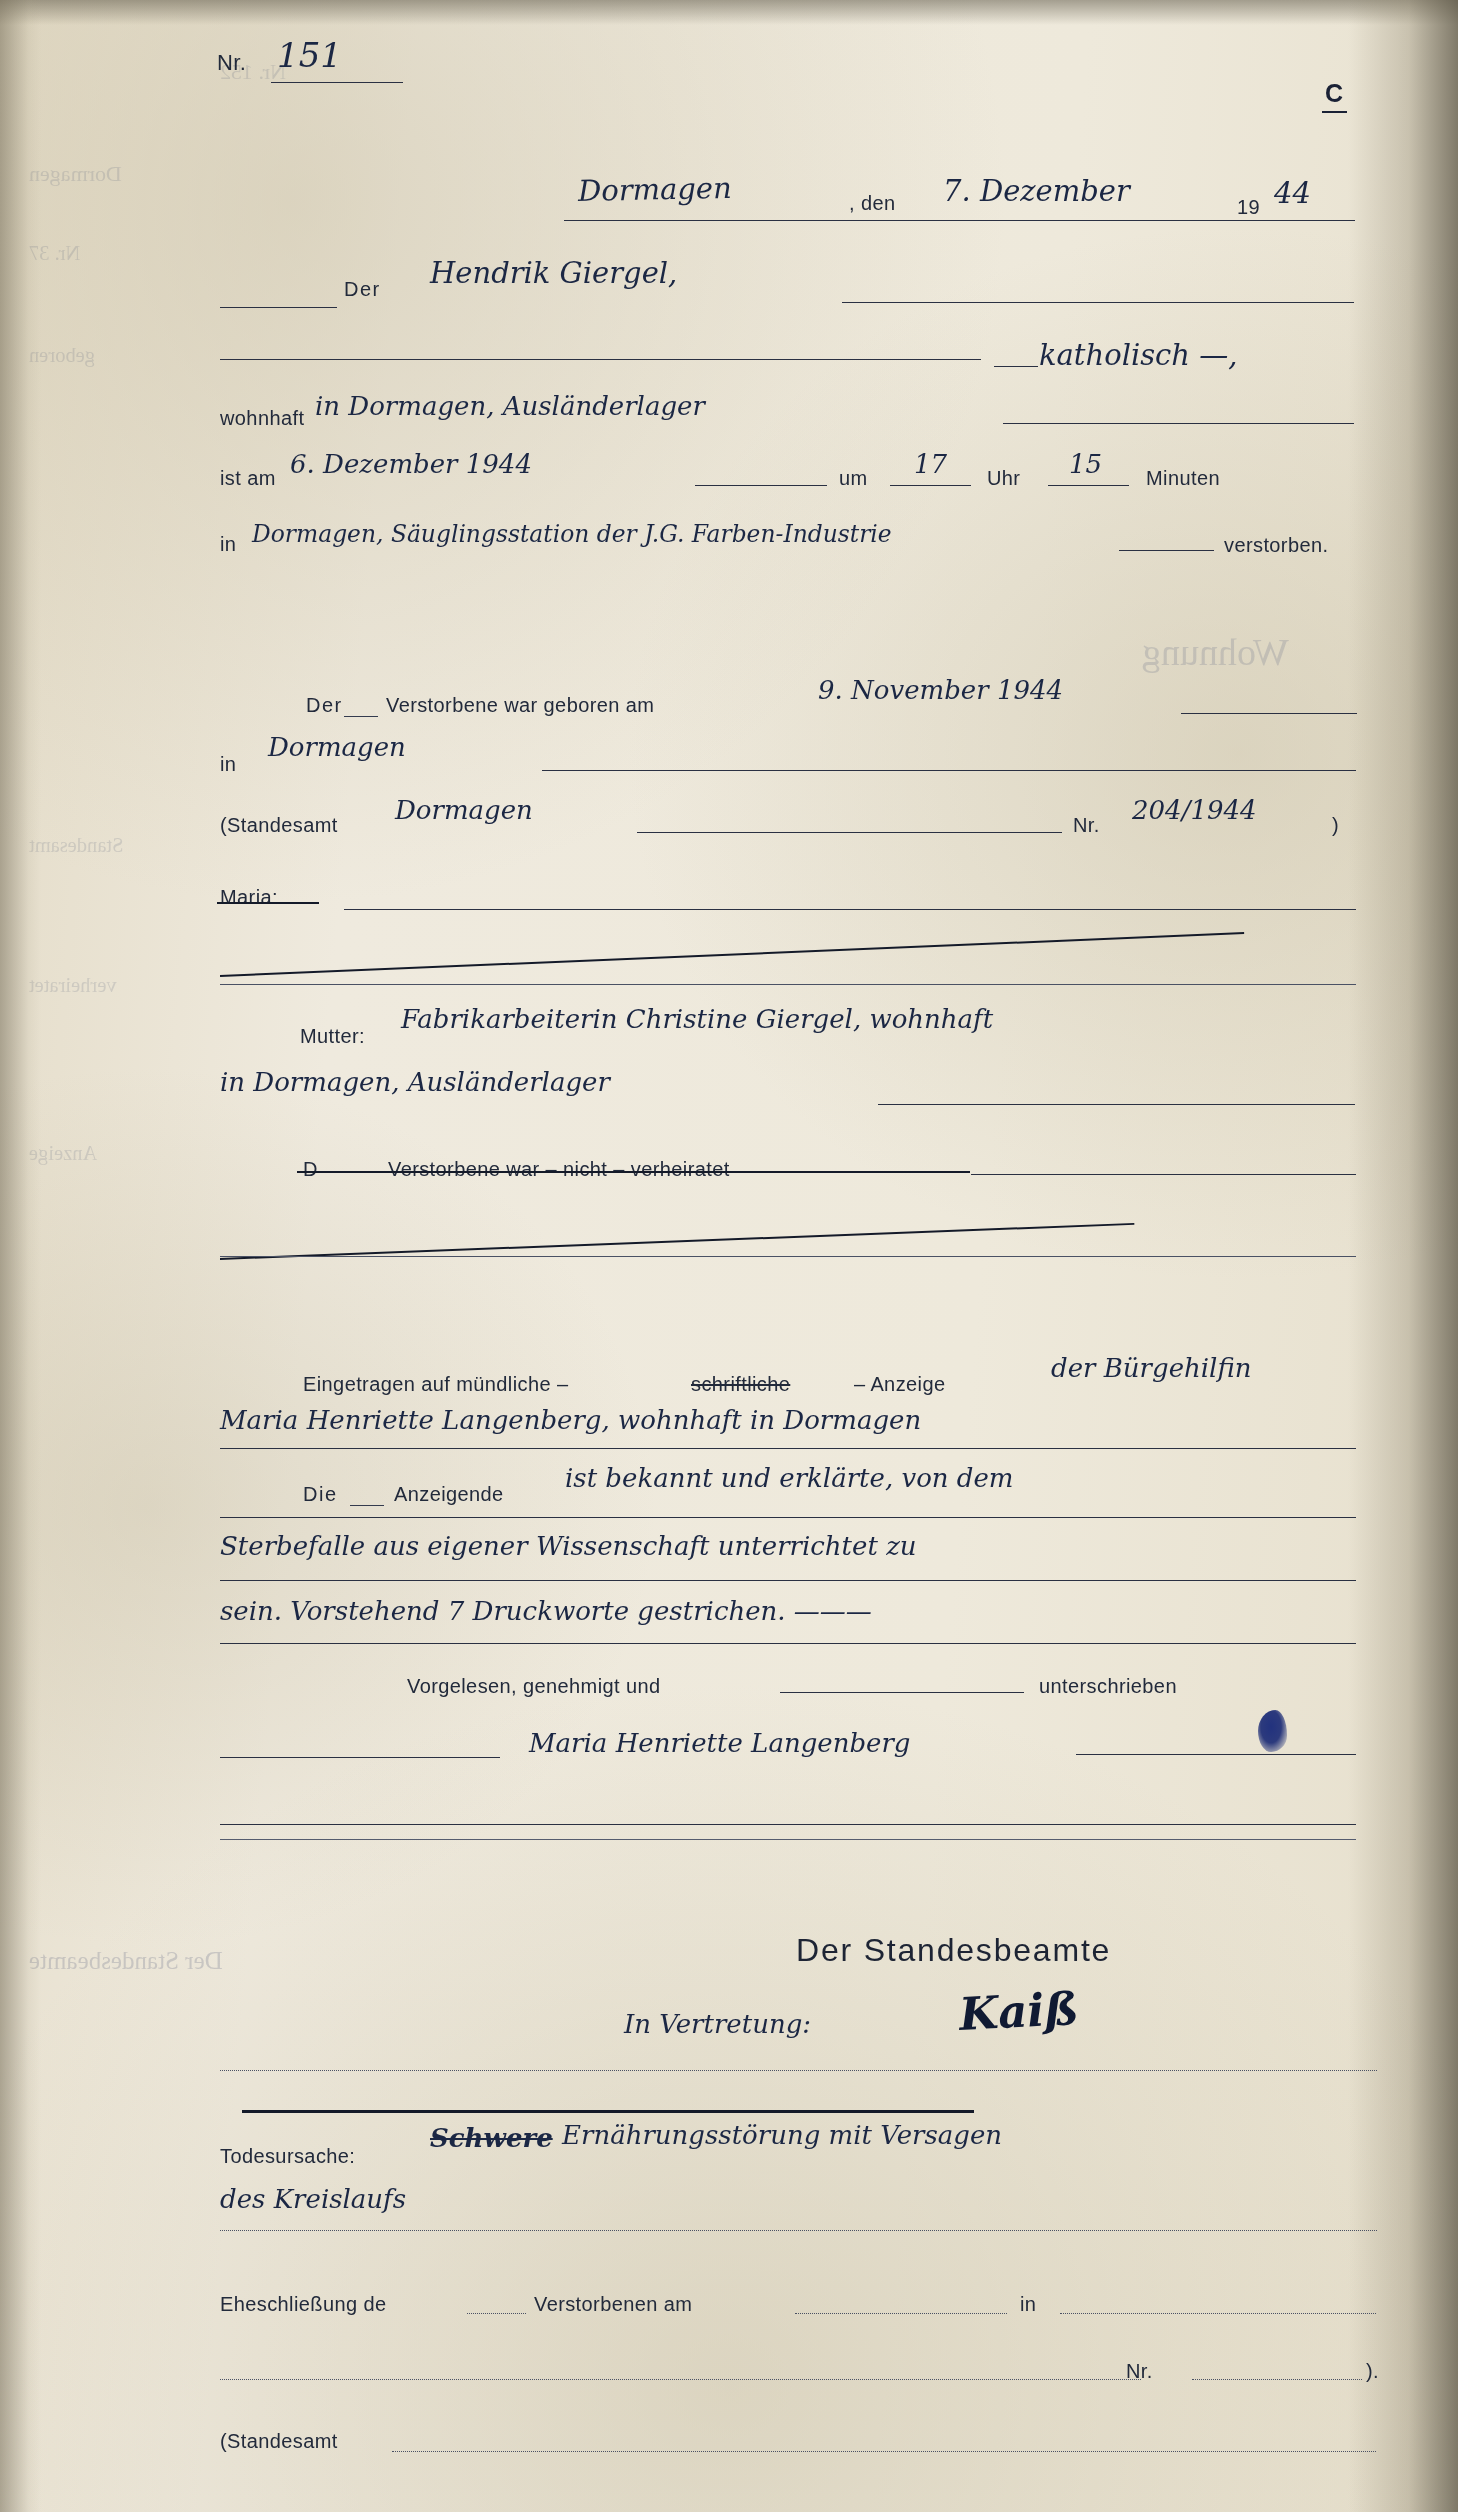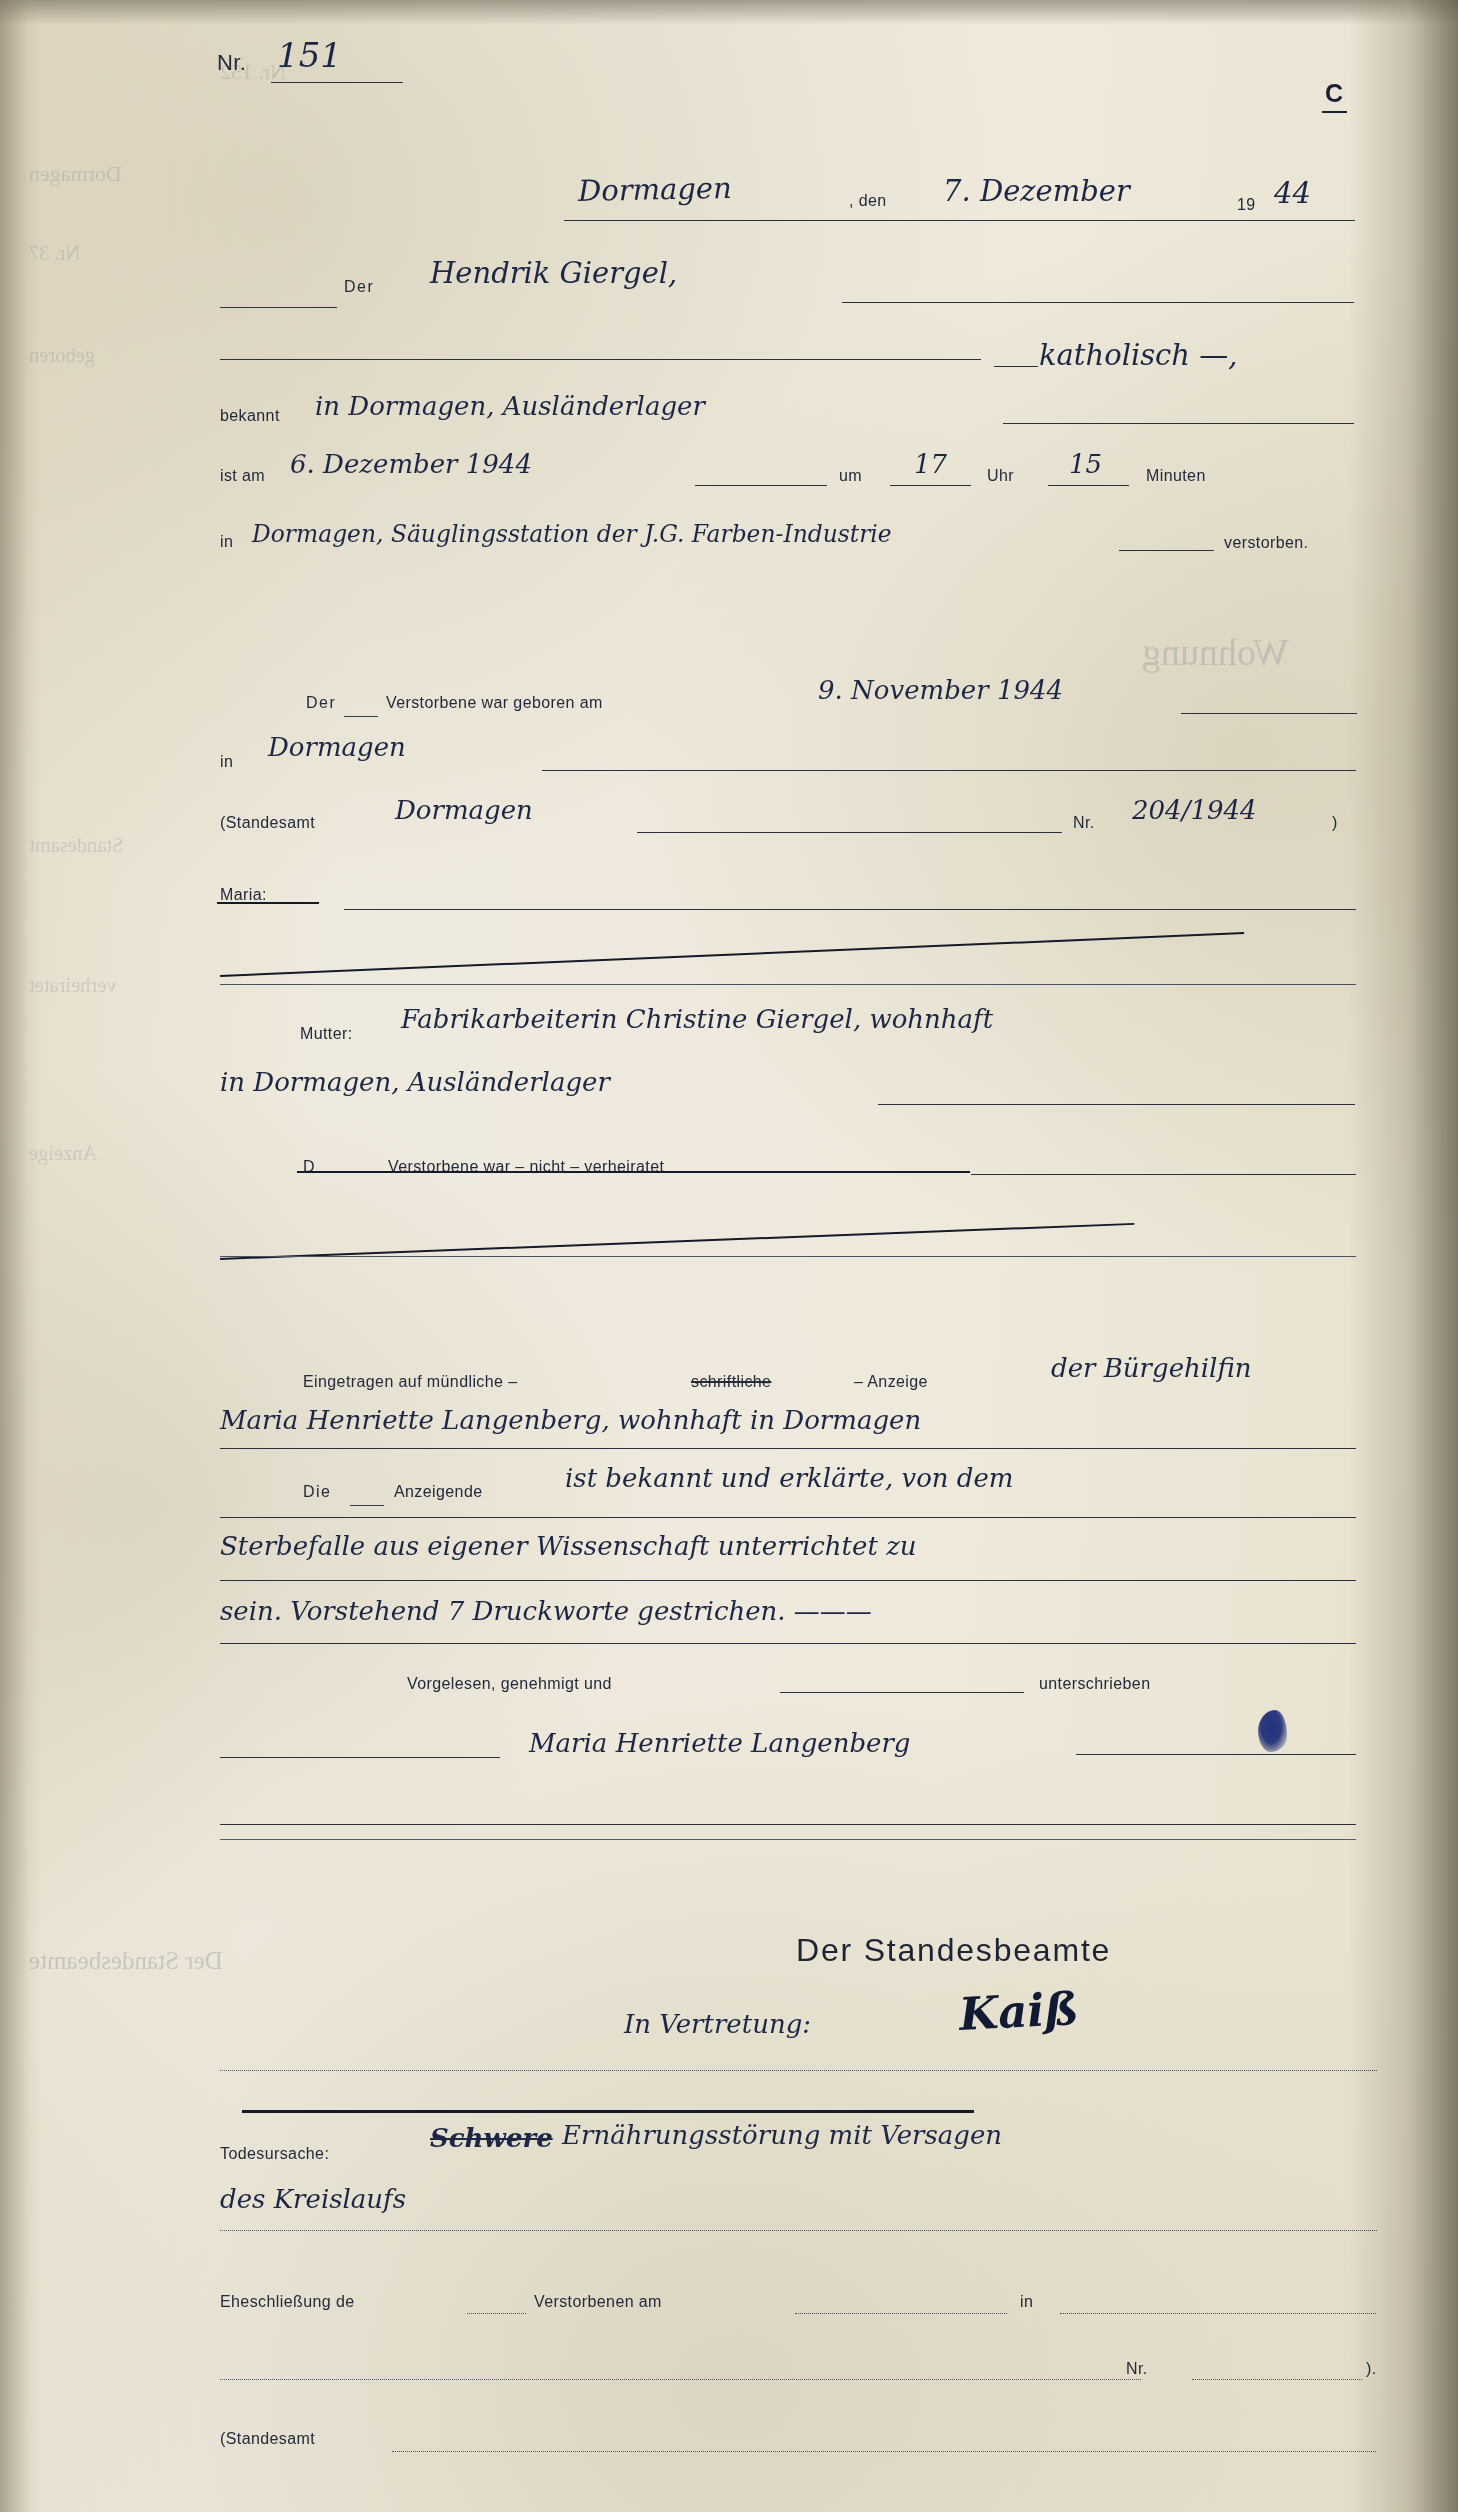--- a/index.html
+++ b/index.html
@@ -64,21 +64,21 @@
     position: absolute;
     height: 0;
     border-top: 1.5px solid #2a3042;
   }
   .rule.thin { border-top: 1.2px solid #343b4e; }
   .rule.dotted { border-top: 1.5px dotted #4a5164; }
 
   .lbl {
     position: absolute;
     font-family: "Liberation Sans", sans-serif;
-    font-size: 16px;
+    font-size: 20px;
     letter-spacing: 0.4px;
     color: #222a3b;
     white-space: nowrap;
   }
   .lbl.strike { text-decoration: line-through; text-decoration-thickness: 1.5px; }
 
   .hand {
     position: absolute;
     font-family: "DejaVu Serif", serif;
     font-style: italic;
@@ -167,21 +167,21 @@
 
   <div class="lbl" style="left:344px; top:278px; letter-spacing:1.5px;">Der</div>
   <div class="hand big" style="left:430px; top:256px;">Hendrik Giergel,</div>
   <div class="rule" style="left:842px; top:302px; width:512px;"></div>
   <div class="rule" style="left:220px; top:307px; width:117px;"></div>
 
   <div class="rule" style="left:220px; top:359px; width:761px;"></div>
   <div class="hand big" style="left:1039px; top:338px;">katholisch —,</div>
   <div class="rule" style="left:994px; top:366px; width:44px;"></div>
 
-  <div class="lbl" style="left:220px; top:407px;">bekannt</div>
+  <div class="lbl" style="left:220px; top:407px;">wohnhaft</div>
   <div class="hand mid" style="left:315px; top:391px;">in Dormagen, Ausländerlager</div>
   <div class="rule" style="left:1003px; top:423px; width:351px;"></div>
 
   <div class="lbl" style="left:220px; top:467px;">ist am</div>
   <div class="hand mid" style="left:290px; top:449px;">6. Dezember 1944</div>
   <div class="rule" style="left:695px; top:485px; width:132px;"></div>
   <div class="lbl" style="left:839px; top:467px;">um</div>
   <div class="hand mid" style="left:914px; top:449px;">17</div>
   <div class="rule" style="left:890px; top:485px; width:81px;"></div>
   <div class="lbl" style="left:987px; top:467px;">Uhr</div>

